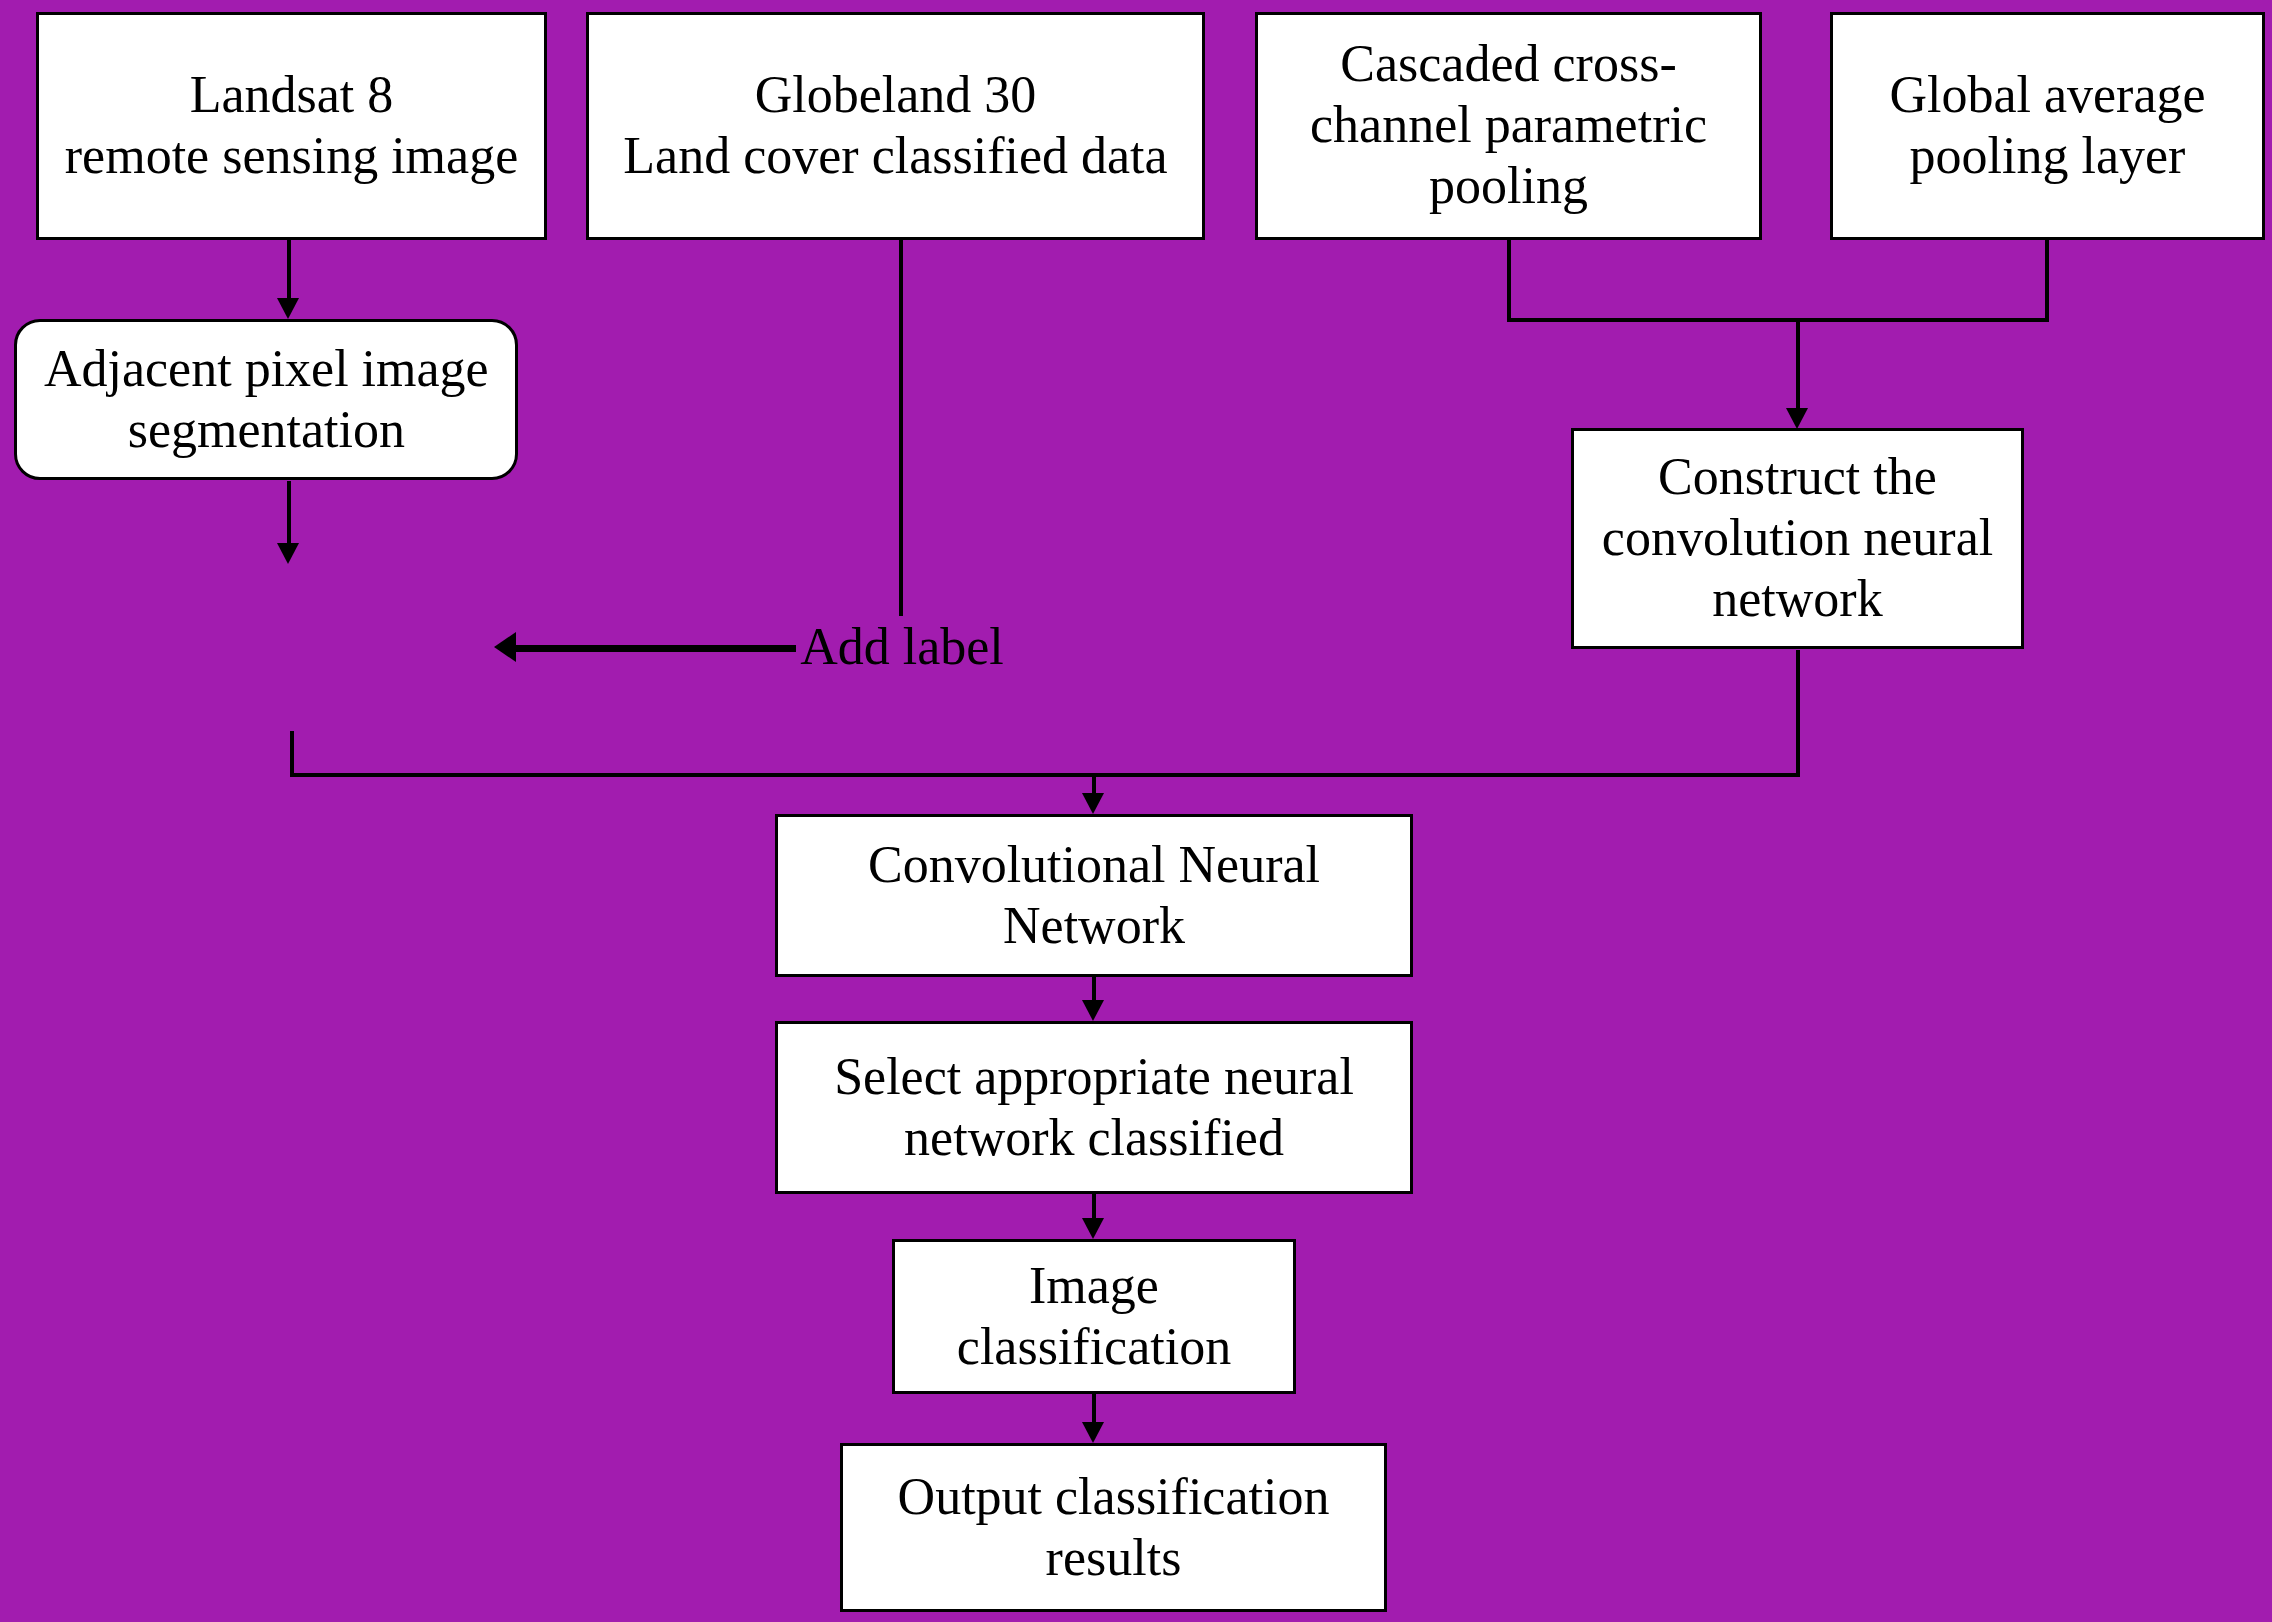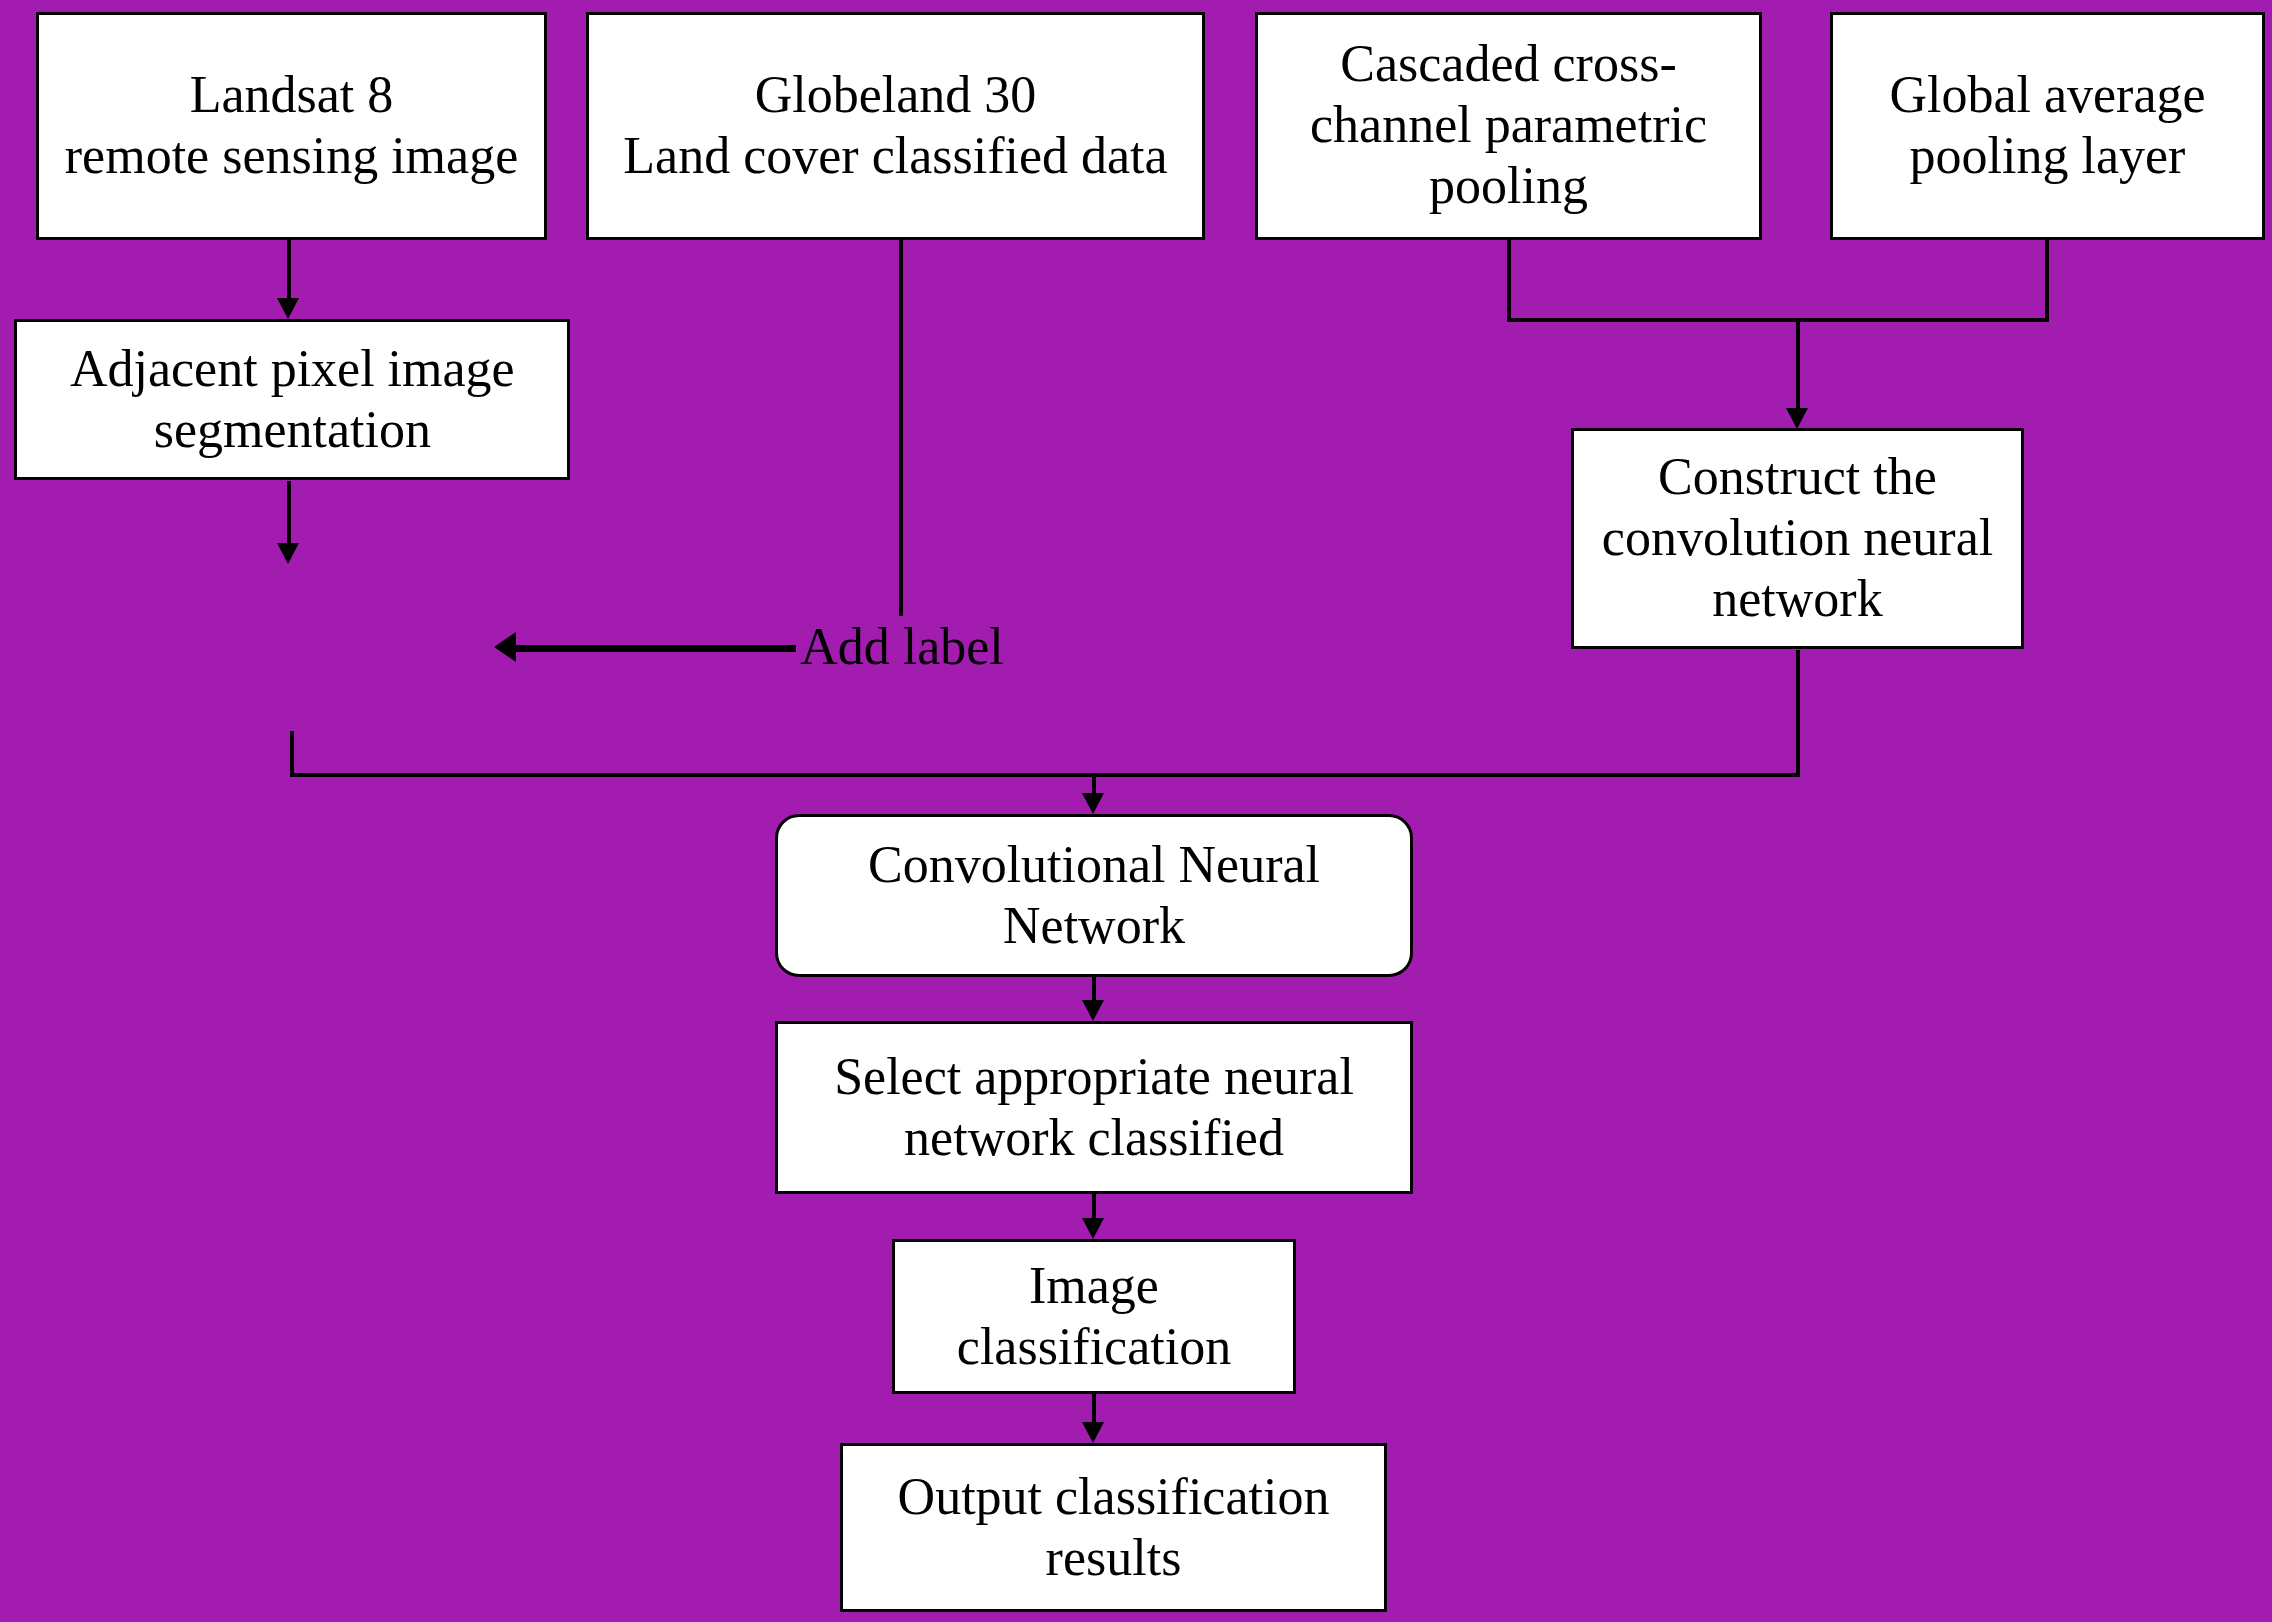--- a/index.html
+++ b/index.html
@@ -71,33 +71,33 @@
     <div class="label">Global average
 pooling layer</div>
   </div>
 
   <div class="node" style="left:1255px; top:11.7px; width:507px; height:228px;">
     <div class="label">Cascaded cross-
 channel parametric
 pooling</div>
   </div>
 
-  <div class="node" style="left:14.3px; top:319px; width:556px; height:161px;">
+  <div class="node" style="left:14.3px; top:319px; width:504px; height:161px;border-radius:26px;">
     <div class="label">Adjacent pixel image
 segmentation</div>
   </div>
 
 
   <div class="node" style="left:1571px; top:428px; width:453px; height:221px;">
     <div class="label">Construct the
 convolution neural
 network</div>
   </div>
 
-  <div class="node" style="left:775px; top:814px; width:638px; height:163px;border-radius:24px;">
+  <div class="node" style="left:775px; top:814px; width:638px; height:163px;">
     <div class="label">Convolutional Neural
 Network</div>
   </div>
 
   <div class="node" style="left:775px; top:1021px; width:638px; height:173px;">
     <div class="label">Select appropriate neural
 network classified</div>
   </div>
 
   <div class="node" style="left:892px; top:1239px; width:404px; height:155px;">

